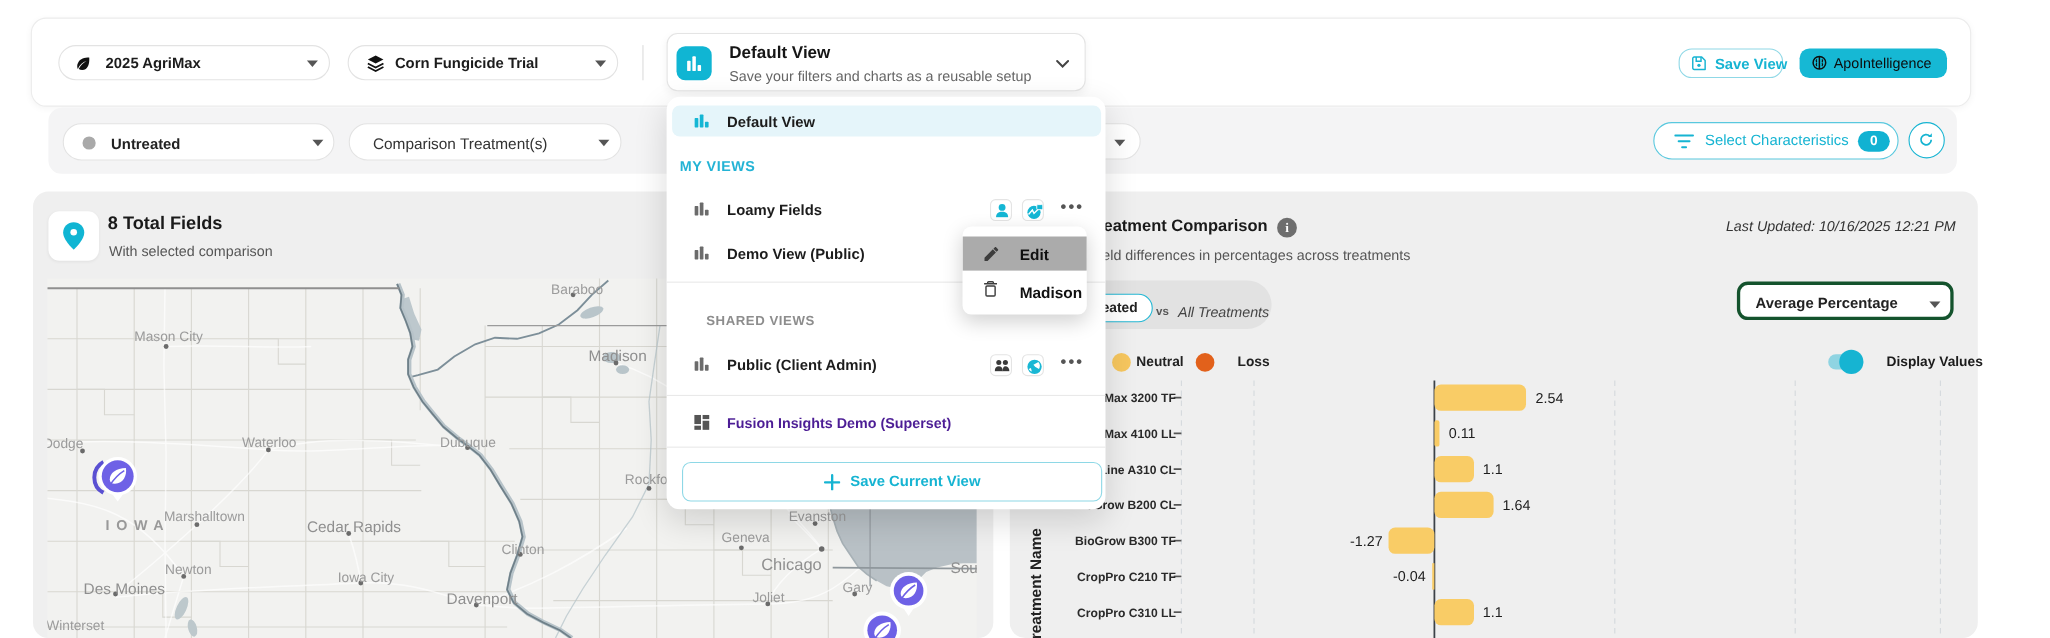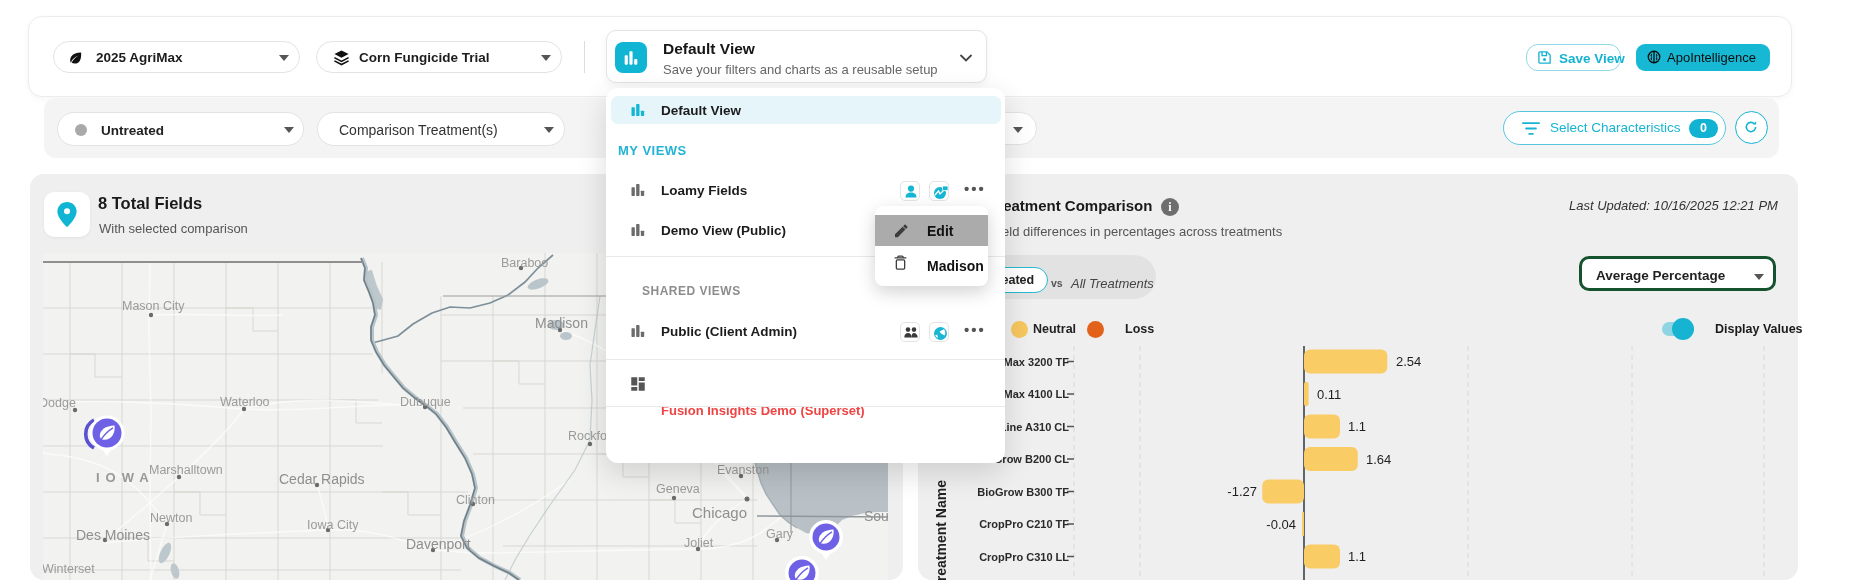--- a/index.html
+++ b/index.html
@@ -419,24 +419,30 @@
   <span class="dots3 abs" style="left:358px; top:233px;">•••</span>
 
   <div class="abs" style="left:0; top:271px; width:399px; height:1px; background:#e9e9e9;"></div>
 
   <svg class="abs" style="left:23px; top:287px;" width="18" height="18" viewBox="0 0 24 24">
     <rect x="3" y="3" width="8" height="11" fill="#555"></rect>
     <rect x="13" y="3" width="8" height="5" fill="#555"></rect>
     <rect x="3" y="16" width="8" height="5" fill="#555"></rect>
     <rect x="13" y="10" width="8" height="11" fill="#555"></rect>
   </svg>
-  <span class="abs" style="left:55px; top:289px; font-size:13px; font-weight:700; color:#ef4444;margin-top:26px;">Fusion Insights Demo (Superset)</span>
+  <span class="abs" style="left:55px; top:289px; font-size:13px; font-weight:700; color:#4c1d95;">Fusion Insights Demo (Superset)</span>
 
   <div class="abs" style="left:0; top:318px; width:399px; height:1px; background:#e9e9e9;"></div>
 
+  <div class="abs" style="left:14px; top:332px; width:382px; height:36px; border:1.5px solid #8ed8e6; border-radius:8px;">
+    <svg class="abs" style="left:128px; top:10px;" width="15" height="15" viewBox="0 0 14 14">
+      <path d="M7 1v12M1 7h12" stroke="#16b4d2" stroke-width="2" stroke-linecap="round"></path>
+    </svg>
+    <span class="abs" style="left:152px; top:9px; font-size:13.5px; font-weight:700; color:#16b4d2; white-space:nowrap;">Save Current View</span>
+  </div>
 </div>
 
 <div class="abs" style="left:875px; top:206px; width:113px; height:80px; background:#fff; border-radius:8px;
   box-shadow:0 6px 18px rgba(0,0,0,0.18); z-index:60; overflow:hidden;">
   <div class="abs" style="left:0; top:8.5px; width:113px; height:31.5px; background:#ababab;"></div>
   <svg class="abs" style="left:18px; top:16px;" width="16" height="17" viewBox="0 0 24 25">
     <path fill="#3d3d3d" d="M3 18.2V22.5h4.2L18.6 11 14.4 6.8 3 18.2ZM21.4 8.2c0.45-0.45 0.45-1.15 0-1.6l-2.6-2.6c-0.45-0.45-1.15-0.45-1.6 0l-2 2 4.2 4.2 2-2Z"></path>
   </svg>
   <span class="abs" style="left:52px; top:17px; font-size:14px; font-weight:700; color:#111;">Edit</span>
   <svg class="abs" style="left:19px; top:49px;" width="13" height="15" viewBox="0 0 20 23">

